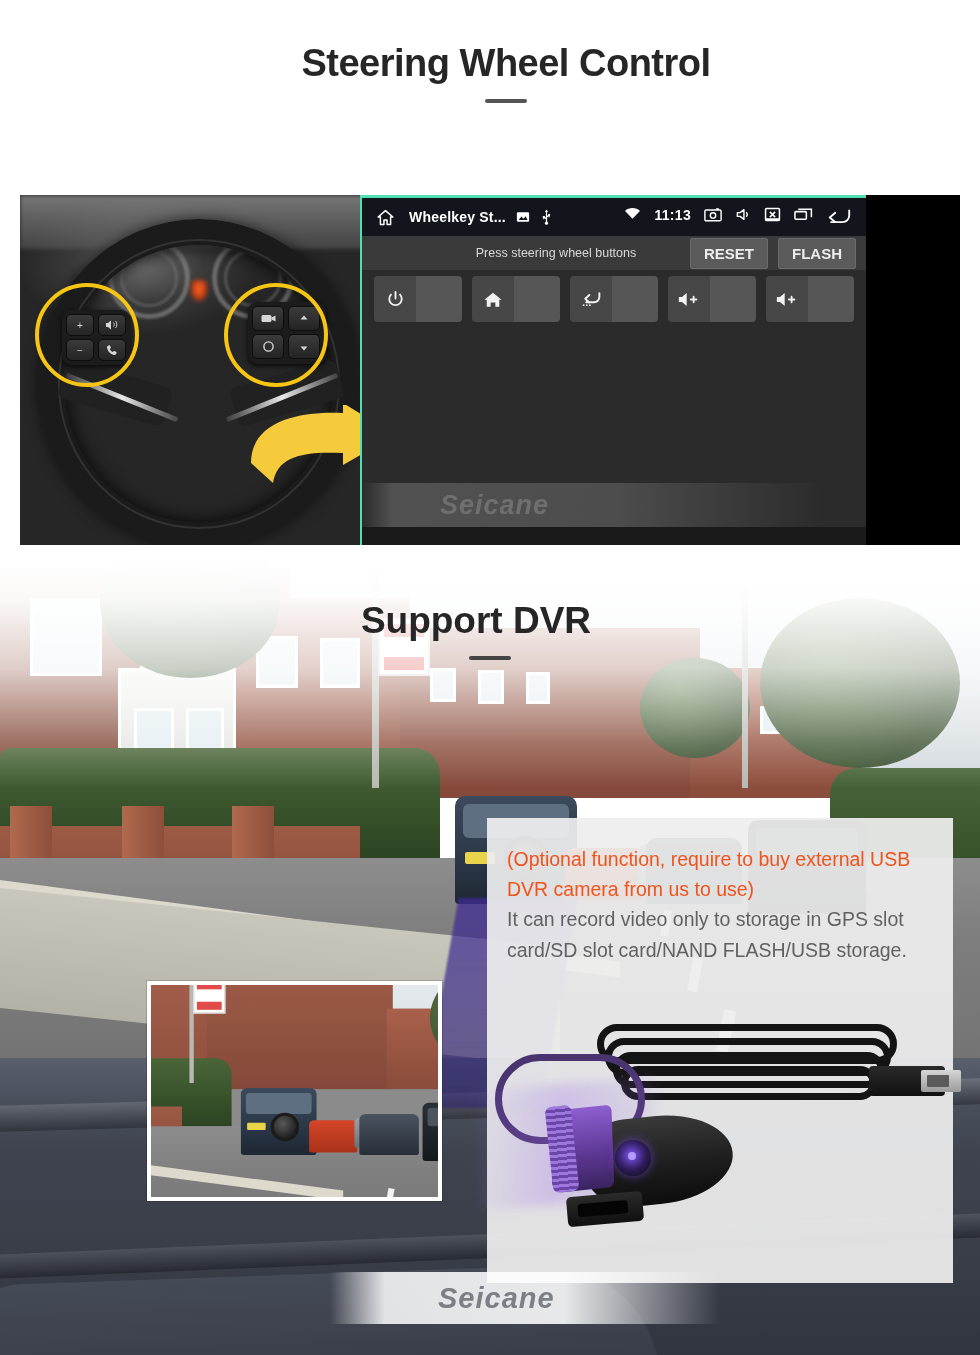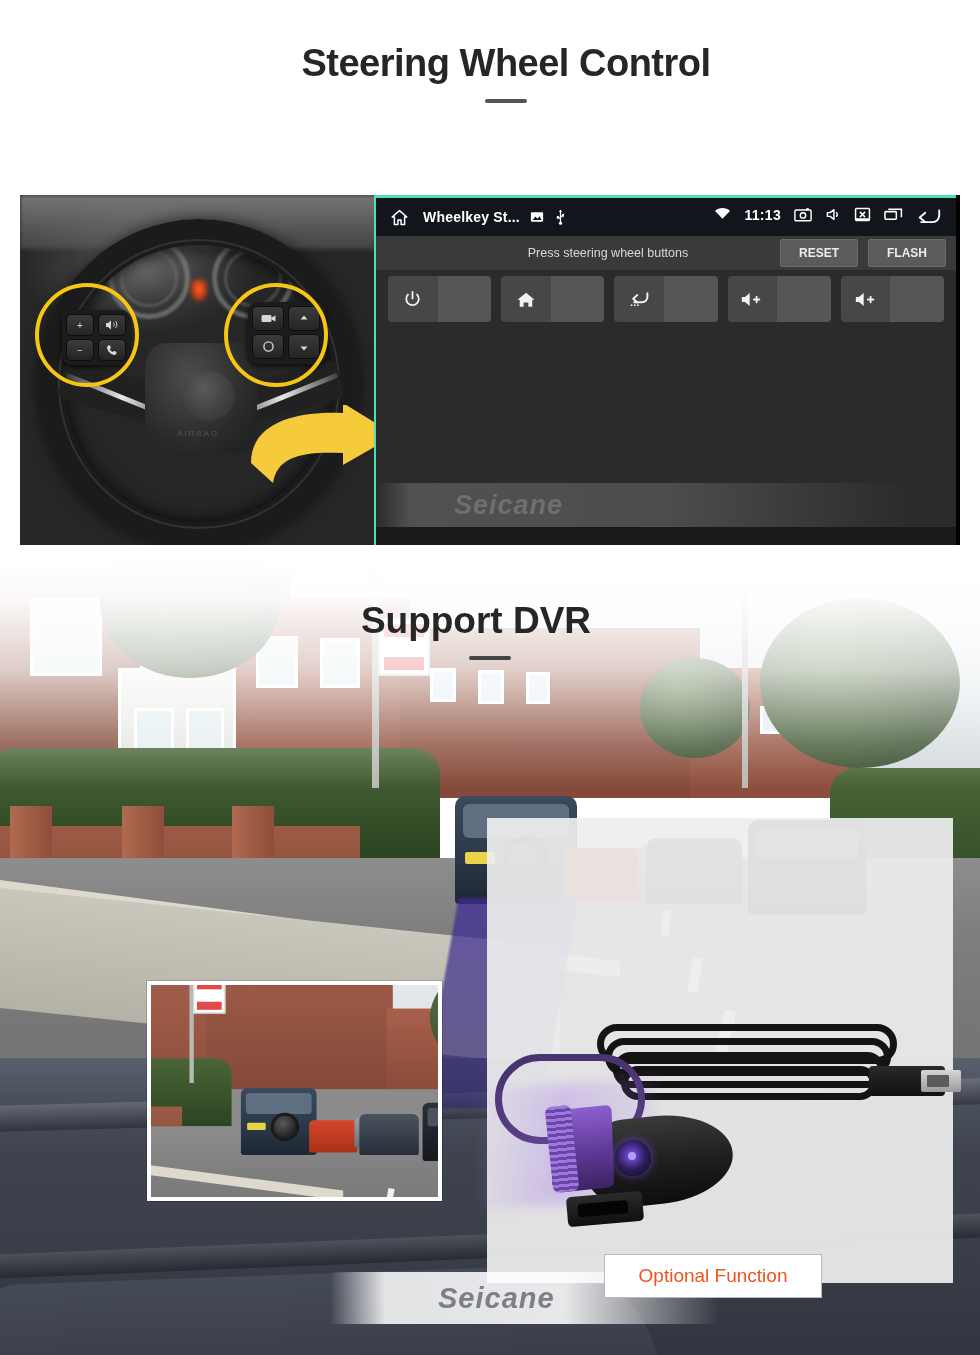--- a/index.html
+++ b/index.html
@@ -86,40 +86,40 @@
     position:absolute; border:4px solid #f7c514; border-radius:50%;
   }
   .hl-circle.l { left:15px; top:88px; width:104px; height:104px; }
   .hl-circle.r { left:204px; top:88px; width:104px; height:104px; }
 
   
   .arrow { position:absolute; left:223px; top:210px; width:160px; height:80px; }
 
   
   .headunit {
-    position:absolute; left:354px; top:0; width:582px; height:350px;
+    position:absolute; left:340px; top:0; width:506px; height:350px;
     background:#2b2b2b; border-top:3px solid #4ce0b3; border-left:2px solid #4ce0b3;
     overflow:hidden;
   }
   .hu-status {
     position:absolute; left:0; top:0; width:100%; height:38px; background:#12151c;
     display:flex; align-items:center; padding:0 14px; color:#fff;
   }
   .hu-app-title { font-size:14px; font-weight:bold; margin-left:14px; letter-spacing:.2px; }
   .st-ic { margin-left:10px; display:inline-flex; align-items:center; }
   .st-right { margin-left:auto; display:flex; gap:13px; }
   .hu-clock { font-size:14px; font-weight:bold; letter-spacing:.3px; }
 
   .hu-bar2 {
     position:absolute; left:0; top:38px; width:100%; height:34px;
     background:#3a3a3a; display:flex; align-items:center;
   }
   .hu-hint { flex:1; text-align:center; color:#d9d9d9; font-size:12.5px; padding-left:60px; }
   .hu-btn {
-    background:#5b5b5b; color:#ececec; font-size:12px; font-weight:bold;
+    background:#5b5b5b; color:#ececec; font-size:15px; font-weight:bold;
     padding:6px 0; width:78px; text-align:center; margin-right:10px; border-radius:2px;
     border:1px solid #6a6a6a;
   }
 
   .hu-keys { position:absolute; left:0; top:78px; width:100%; height:52px; display:flex; padding:0 12px; gap:10px; }
   .key-tile { flex:1; display:flex; height:46px; border-radius:4px; overflow:hidden; }
   .key-tile .half-icon { width:48%; background:#474747; display:flex; align-items:center; justify-content:center; color:#f2f2f2; }
   .key-tile .half-empty { width:52%; background:#565656; }
 
   .hu-watermark {
@@ -350,24 +350,20 @@
       <div class="gauge g2">
           <div class="gauge-inner"></div>
         </div>
       <div class="warn-led"></div>
 
       <div class="rim"></div>
       <div class="spoke left"></div>
       <div class="spoke right"></div>
       <div class="chrome c1"></div>
       <div class="chrome c2"></div>
-      <div class="hub">
-        <div class="hub-circle"></div>
-        <div class="airbag-txt">AIRBAG</div>
-      </div>
 
       <div class="pad left">
         <div class="key" style="left:4px;top:4px;width:28px;height:22px;">+</div>
         <div class="key" style="left:4px;top:29px;width:28px;height:22px;">−</div>
         <div class="key" style="left:36px;top:4px;width:28px;height:22px;">
           <svg width="14" height="12" viewBox="0 0 14 12">
             <path d="M1 4h2l3-2.5v9L3 8H1z" fill="#d6d6d6"></path>
             <path d="M8.5 3.5c1 .9 1 3.1 0 4" stroke="#d6d6d6" stroke-width="1" fill="none"></path>
             <path d="M10.5 2c1.8 1.6 1.8 5.4 0 7" stroke="#d6d6d6" stroke-width="1" fill="none"></path>
           </svg>
@@ -650,20 +646,24 @@
       <div class="car-red"></div>
       <div class="car-grey"></div>
       <div class="car-dark2"></div>
       <div class="suv-right">
           <div class="suv-right-win"></div>
         </div>
     </div>
   </div>
 
   <div class="panel">
+    <div class="panel-text">
+      <div class="orange">(Optional function, require to buy external USB DVR camera from us to use)</div>
+      <div class="grey">It can record video only to storage in GPS slot card/SD slot card/NAND FLASH/USB storage.</div>
+    </div>
 
     <div class="cam-wrap">
 
       <div class="cable" style="left:110px;top:36px;width:300px;height:40px;border-radius:26px;"></div>
       <div class="cable" style="left:118px;top:50px;width:286px;height:38px;border-radius:24px;"></div>
       <div class="cable" style="left:126px;top:64px;width:272px;height:36px;border-radius:22px;"></div>
       <div class="cable" style="left:134px;top:78px;width:256px;height:34px;border-radius:20px;"></div>
       <div class="cable" style="left:8px;top:66px;width:150px;height:90px;border-radius:60px; border-color:#4a3470;"></div>
       <div class="usb-plug">
         <div class="usb-metal"></div>
@@ -675,15 +675,14 @@
       <div class="cam-lens-ring"></div>
       <div class="cam-glass"></div>
       <div class="cam-mount"></div>
     </div>
   </div>
 
   <div class="wm2">
     <span>Seicane</span>
   </div>
 
-  <div class="opt-btn">Optional Function</div>
 
 </div>
 
 </body></html>

